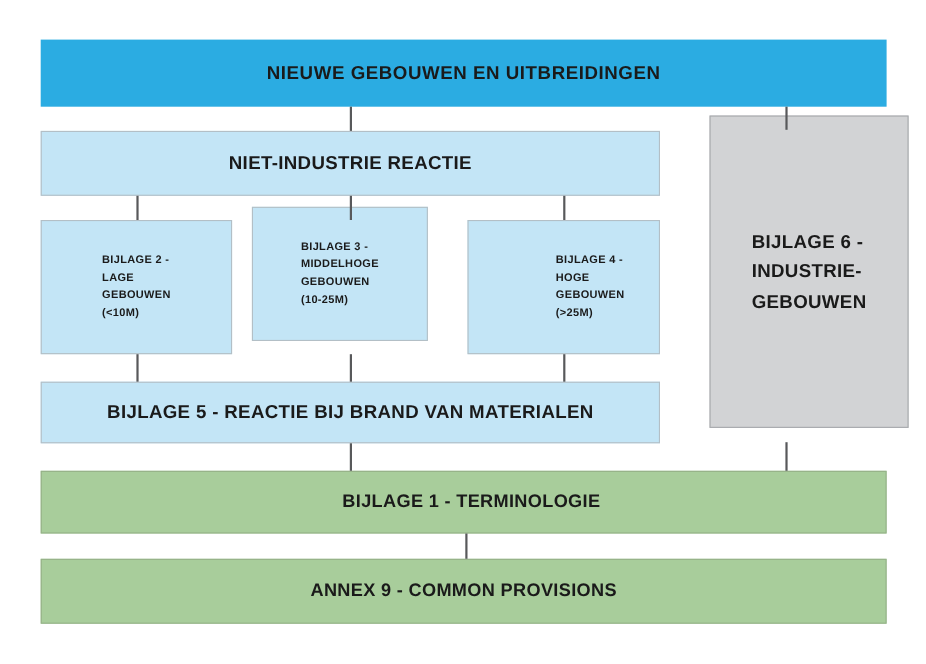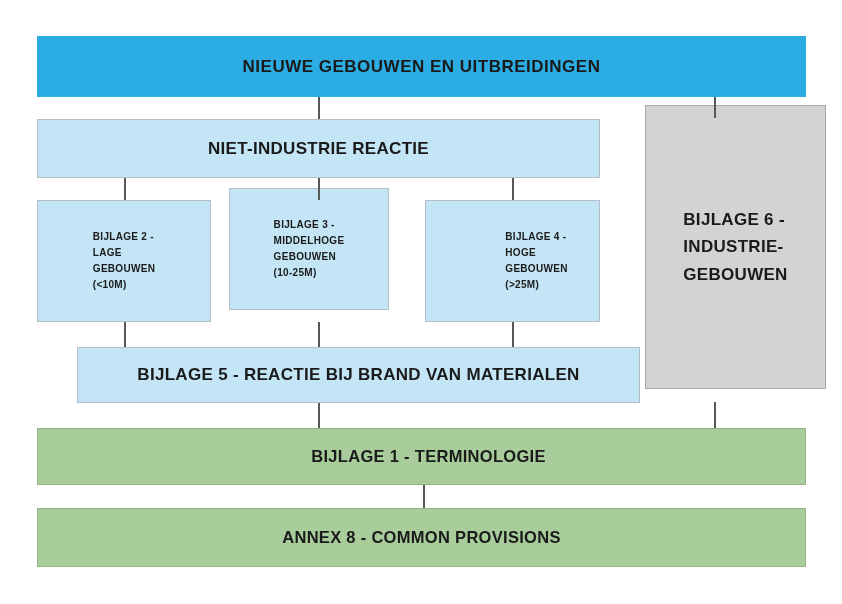--- a/index.html
+++ b/index.html
@@ -35,21 +35,21 @@
   .fill-gray   { background: var(--gray);  border: 1px solid var(--gray-border); }
   .fill-green  { background: var(--green); border: 1px solid var(--green-border); }
 
   
   .n-root   { left: 37px;  top: 36px;  width: 769px; height: 61px; }
   .n-nonind { left: 37px;  top: 119px; width: 563px; height: 59px; }
   .n-a2     { left: 37px;  top: 200px; width: 174px; height: 122px; }
   .n-a3     { left: 229px; top: 188px; width: 160px; height: 122px; }
   .n-a4     { left: 425px; top: 200px; width: 175px; height: 122px; padding-left: 48px; }
   .n-a6     { left: 625px; top: 105px; width: 181px; height: 284px; margin-left: 20px; }
-  .n-a5     { left: 37px;  top: 347px; width: 563px; height: 56px; margin-left: 40px; }
+  .n-a5     { left: 37px;  top: 347px; width: 563px; height: 56px; }
   .n-a1     { left: 37px;  top: 428px; width: 769px; height: 57px; padding-left: 14px; }
   .n-a7     { left: 37px;  top: 508px; width: 769px; height: 59px; }
 
   
   .n-root .label   { font-size: 17px; letter-spacing: 0.5px; }
   .n-nonind .label { font-size: 17px; }
   .small .label    { font-size: 10px; line-height: 1.62; }
   .n-a6 .label     { font-size: 17px;  line-height: 1.62; }
   .n-a5 .label     { font-size: 17px; }
   .n-a1 .label, .n-a7 .label { font-size: 16.5px; }
@@ -102,21 +102,21 @@
 
   <div class="node fill-lblue n-a5">
     <span class="label">BIJLAGE 5 - REACTIE BIJ BRAND VAN MATERIALEN</span>
   </div>
 
   <div class="node fill-green n-a1">
     <span class="label">BIJLAGE 1 - TERMINOLOGIE</span>
   </div>
 
   <div class="node fill-green n-a7">
-    <span class="label">ANNEX 8 - COMMON PROVISIONS</span>
+    <span class="label">ANNEX 9 - COMMON PROVISIONS</span>
   </div>
 
   <div class="connector" style="left:318px; top:97px;  height:22px;"></div>
   <div class="connector" style="left:714px; top:97px;  height:21px;"></div>
 
   <div class="connector" style="left:124px; top:178px; height:22px;"></div>
   <div class="connector" style="left:318px; top:178px; height:22px;"></div>
   <div class="connector" style="left:512px; top:178px; height:22px;"></div>
 
   <div class="connector" style="left:124px; top:322px; height:25px;"></div>

